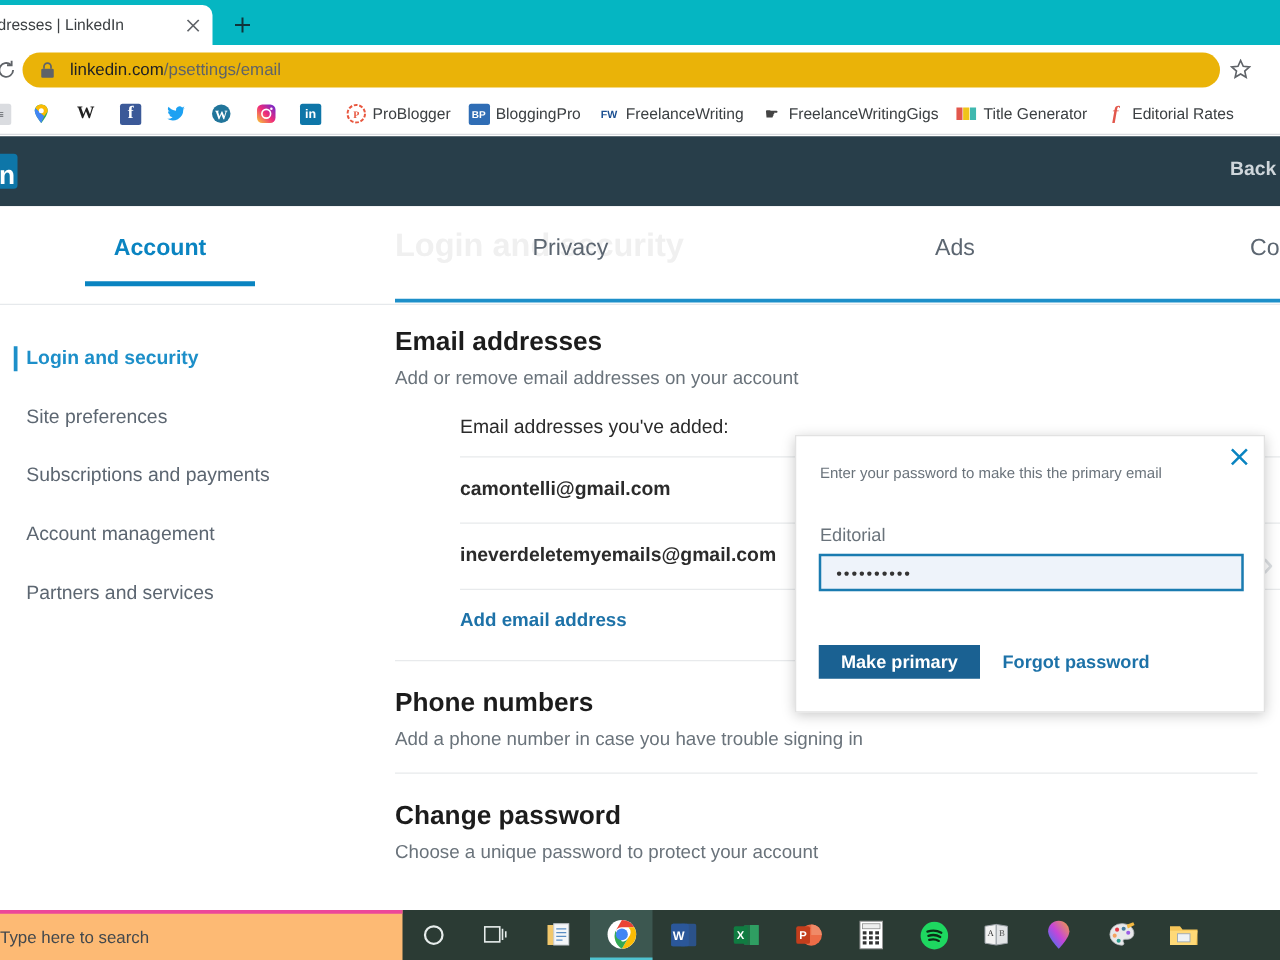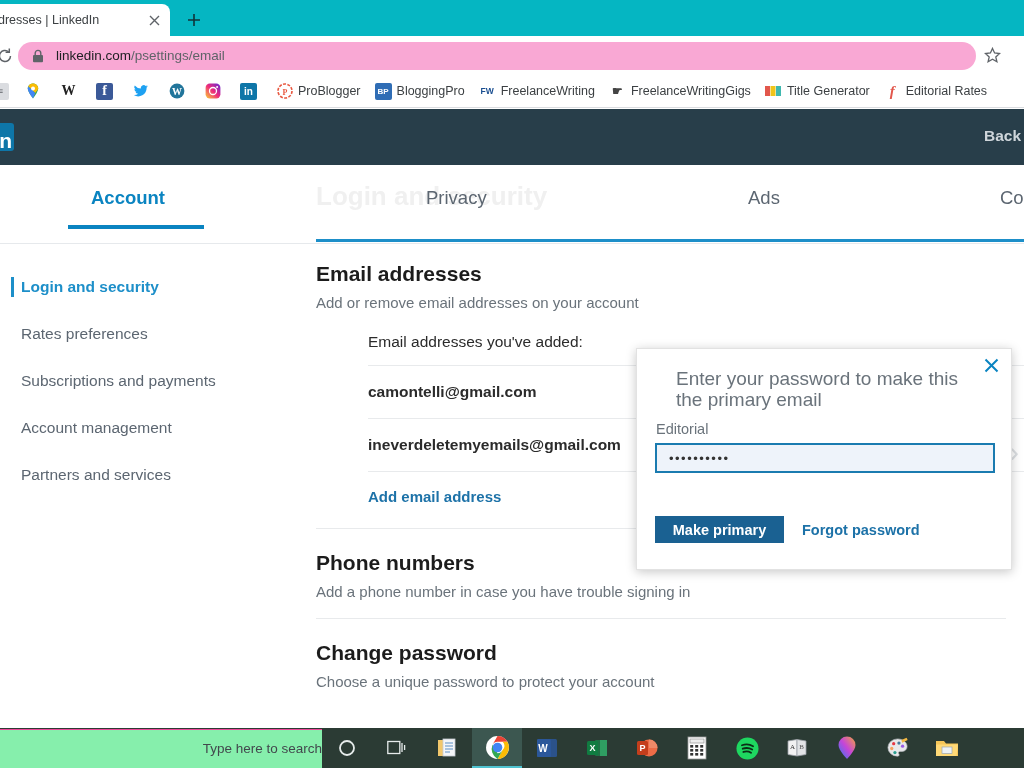--- a/index.html
+++ b/index.html
@@ -41,21 +41,21 @@
   .omnibar {
     position: absolute; left: 0; top: 36px; width: 1024px; height: 39px;
     background: #ffffff;
     display: flex; align-items: center;
   }
   .nav-reload {
     width: 18px; height: 18px; margin-left: -4px; margin-right: 4px;
     color: #5f6368; flex: none; overflow: hidden;
   }
   .urlbox {
-    flex: 1; height: 28px; background: #f9a8d4; border-radius: 14px;
+    flex: 1; height: 28px; background: #eab308; border-radius: 14px;
     display: flex; align-items: center; margin-right: 8px;
     max-width: 958px;
   }
   .lock-icon { width: 14px; height: 14px; margin: 0 10px 0 14px; flex:none; }
   .url-text { font-size: 13.5px; color: #5f6368; white-space: nowrap; }
   .url-text b { color: #202124; font-weight: 400; }
   .star-icon { width: 18px; height: 18px; margin-right: 6px; flex:none; color:#5f6368;}
 
   .bookmarks {
     position: absolute; left: 0; top: 75px; width: 1024px; height: 33px;
@@ -145,21 +145,21 @@
     background: #ffffff; border: 1px solid #e2e2e2;
     box-shadow: 0 2px 10px rgba(0,0,0,0.22);
     box-sizing: border-box;
   }
   .popup-close {
     position: absolute; right: 12px; top: 9px;
     color: #0a84c1; font-size: 18px; line-height: 1; font-weight: 600;
   }
   .popup-msg {
     position: absolute; left: 19px; top: 19px; width: 310px;
-    font-size: 19px; color: #6a737b; line-height: 21px; margin-left: 20px;
+    font-size: 12px; color: #6a737b; line-height: 21px;
   }
   .popup-pwlabel { position: absolute; left: 19px; top: 72px; font-size: 14.5px; color: #6a737b; }
   .popup-input {
     position: absolute; left: 18px; top: 94px; width: 340px; height: 30px;
     border: 2px solid #1a7bb0; background: #eef3fa;
     box-sizing: border-box; display: flex; align-items: center;
     padding-left: 12px; font-size: 13px; color: #333; letter-spacing: 1.5px;
   }
   .popup-btn {
     position: absolute; left: 18px; top: 167px; width: 129px; height: 27px;
@@ -175,24 +175,23 @@
     position: absolute; left: 1009px; top: 437px;
     color: #dcdfe2; font-size: 30px; line-height: 1; font-weight: 300;
   }
 
   
   .taskbar {
     position: absolute; left: 0; bottom: 0; width: 1024px; height: 40px;
     background: #2b3b34; display: flex; align-items: center;
   }
   .tb-search {
-    width: 322px; height: 38px; background: #86efac;
+    width: 322px; height: 38px; background: #fdba74;
     display: flex; align-items: center; flex: none;
-    border-top: 1px solid #ec4899;
-    justify-content: flex-end;
+    border-top: 3px solid #ec4899;
   }
   .tb-search-text { font-size: 13.5px; color: #42484d; margin-left: 0px; }
   .tb-icons { display: flex; align-items: center; height: 40px; }
   .tb-ico {
     width: 50px; height: 40px; flex: none;
     display: flex; align-items: center; justify-content: center;
   }
   .tb-ico.active { background: #3c5750; border-bottom: 2px solid #4fc3d0; box-sizing: border-box;}
 </style>
 </head>
@@ -340,21 +339,21 @@
     <div class="li-tab active" style="left:91px;">Account</div>
     <div class="tab-underline" style="left:68px;width:136px;"></div>
     <div class="li-tab" style="left:426px;">Privacy</div>
     <div class="li-tab" style="left:748px;">Ads</div>
     <div class="li-tab" style="left:1000px;">Co</div>
     <div class="tab-underline wide" style="left:316px;width:708px;top:74px;"></div>
   </div>
 
   <div class="sidebar">
     <div class="side-item active">Login and security</div>
-    <div class="side-item">Rates preferences</div>
+    <div class="side-item">Site preferences</div>
     <div class="side-item">Subscriptions and payments</div>
     <div class="side-item">Account management</div>
     <div class="side-item">Partners and services</div>
   </div>
 
   <div class="main">
 
     <div>
       <div class="sec-title">Email addresses</div>
       <div class="sec-sub">Add or remove email addresses on your account</div>

